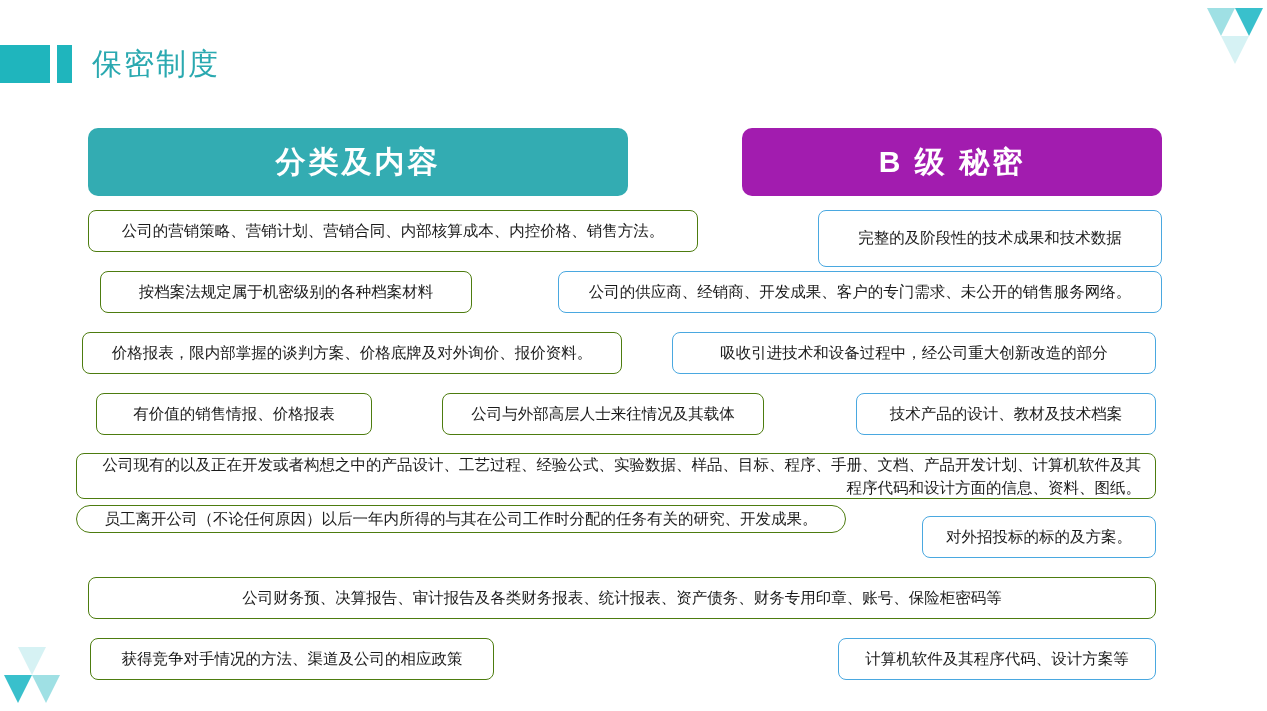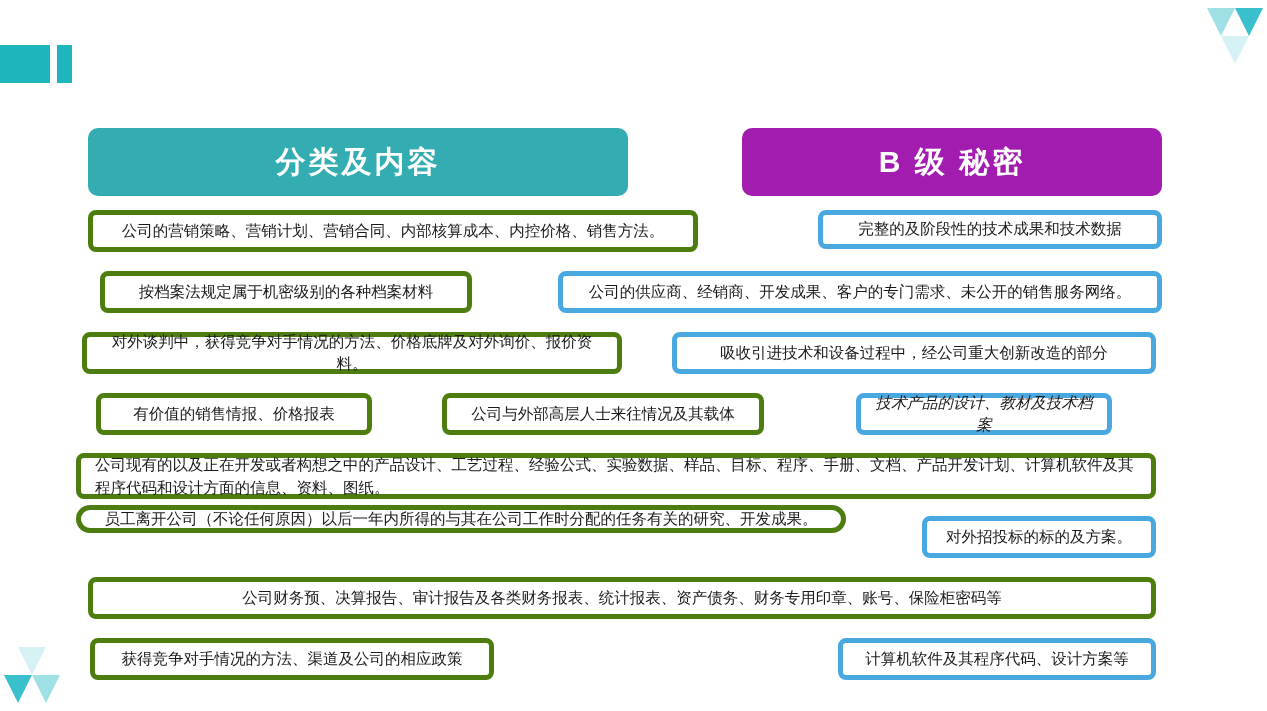--- a/index.html
+++ b/index.html
@@ -88,21 +88,21 @@
     top: 128px;
     width: 420px;
     height: 68px;
     background: #a21caf;
   }
 
   
   .item {
     position: absolute;
     box-sizing: border-box;
-    border: 5px solid #4d7c0f;
+    border: 1px solid #4d7c0f;
     border-radius: 8px;
     background: #ffffff;
     color: #1a1a1a;
     font-size: 15.5px;
     line-height: 1.45;
     display: flex;
     align-items: center;
     justify-content: center;
     text-align: center;
     padding: 4px 10px;
@@ -126,39 +126,40 @@
 <svg class="corner-bl" viewBox="0 0 90 80">
   <polygon points="4,44 32,44 18,72" fill="#39c0cc"></polygon>
   <polygon points="32,44 60,44 46,72" fill="#9fe0e4"></polygon>
   <polygon points="18,16 46,16 32,44" fill="#d6f2f4"></polygon>
 </svg>
 
 <div class="header">
   <div class="header-bar">
       <div class="gap"></div>
     </div>
+  <div class="header-title">保密制度</div>
 </div>
 
 <div class="col-head left">分类及内容</div>
 <div class="col-head right">B 级    秘密</div>
 
 <div class="item" style="left:88px; top:210px; width:610px; height:42px;">公司的营销策略、营销计划、营销合同、内部核算成本、内控价格、销售方法。</div>
-<div class="item blue" style="left:818px; top:210px; width:344px; height:39px;">完整的及阶段性的技术成果和技术数据</div>
+<div class="item blue" style="left:818px; top:210px; width:344px; height:57px;">完整的及阶段性的技术成果和技术数据</div>
 
 <div class="item" style="left:100px; top:271px; width:372px; height:42px;">按档案法规定属于机密级别的各种档案材料</div>
 <div class="item blue" style="left:558px; top:271px; width:604px; height:42px;">公司的供应商、经销商、开发成果、客户的专门需求、未公开的销售服务网络。</div>
 
-<div class="item" style="left:82px; top:332px; width:540px; height:42px;">对外谈判中，获得竞争对手情况的方法、价格底牌及对外询价、报价资料。</div>
+<div class="item" style="left:82px; top:332px; width:540px; height:42px;">价格报表，限内部掌握的谈判方案、价格底牌及对外询价、报价资料。</div>
 <div class="item blue" style="left:672px; top:332px; width:484px; height:42px;">吸收引进技术和设备过程中，经公司重大创新改造的部分</div>
 
 <div class="item" style="left:96px; top:393px; width:276px; height:42px;">有价值的销售情报、价格报表</div>
 <div class="item" style="left:442px; top:393px; width:322px; height:42px;">公司与外部高层人士来往情况及其载体</div>
-<div class="item blue" style="left:856px; top:393px; width:256px; height:42px;font-style:italic;">技术产品的设计、教材及技术档案</div>
+<div class="item blue" style="left:856px; top:393px; width:300px; height:42px;">技术产品的设计、教材及技术档案</div>
 
-<div class="item tall" style="left:76px; top:453px; width:1080px; height:46px; padding:3px 14px;">公司现有的以及正在开发或者构想之中的产品设计、工艺过程、经验公式、实验数据、样品、目标、程序、手册、文档、产品开发计划、计算机软件及其程序代码和设计方面的信息、资料、图纸。</div>
+<div class="item tall" style="left:76px; top:453px; width:1080px; height:46px; padding:3px 14px;text-align:right;">公司现有的以及正在开发或者构想之中的产品设计、工艺过程、经验公式、实验数据、样品、目标、程序、手册、文档、产品开发计划、计算机软件及其程序代码和设计方面的信息、资料、图纸。</div>
 
 <div class="item" style="left:76px; top:505px; width:770px; height:28px;border-radius:17px;">员工离开公司（不论任何原因）以后一年内所得的与其在公司工作时分配的任务有关的研究、开发成果。</div>
 <div class="item blue" style="left:922px; top:516px; width:234px; height:42px;">对外招投标的标的及方案。</div>
 
 <div class="item" style="left:88px; top:577px; width:1068px; height:42px;">公司财务预、决算报告、审计报告及各类财务报表、统计报表、资产债务、财务专用印章、账号、保险柜密码等</div>
 
 <div class="item" style="left:90px; top:638px; width:404px; height:42px;text-align:right;">获得竞争对手情况的方法、渠道及公司的相应政策</div>
 <div class="item blue" style="left:838px; top:638px; width:318px; height:42px;">计算机软件及其程序代码、设计方案等</div>
 
 </body></html>

